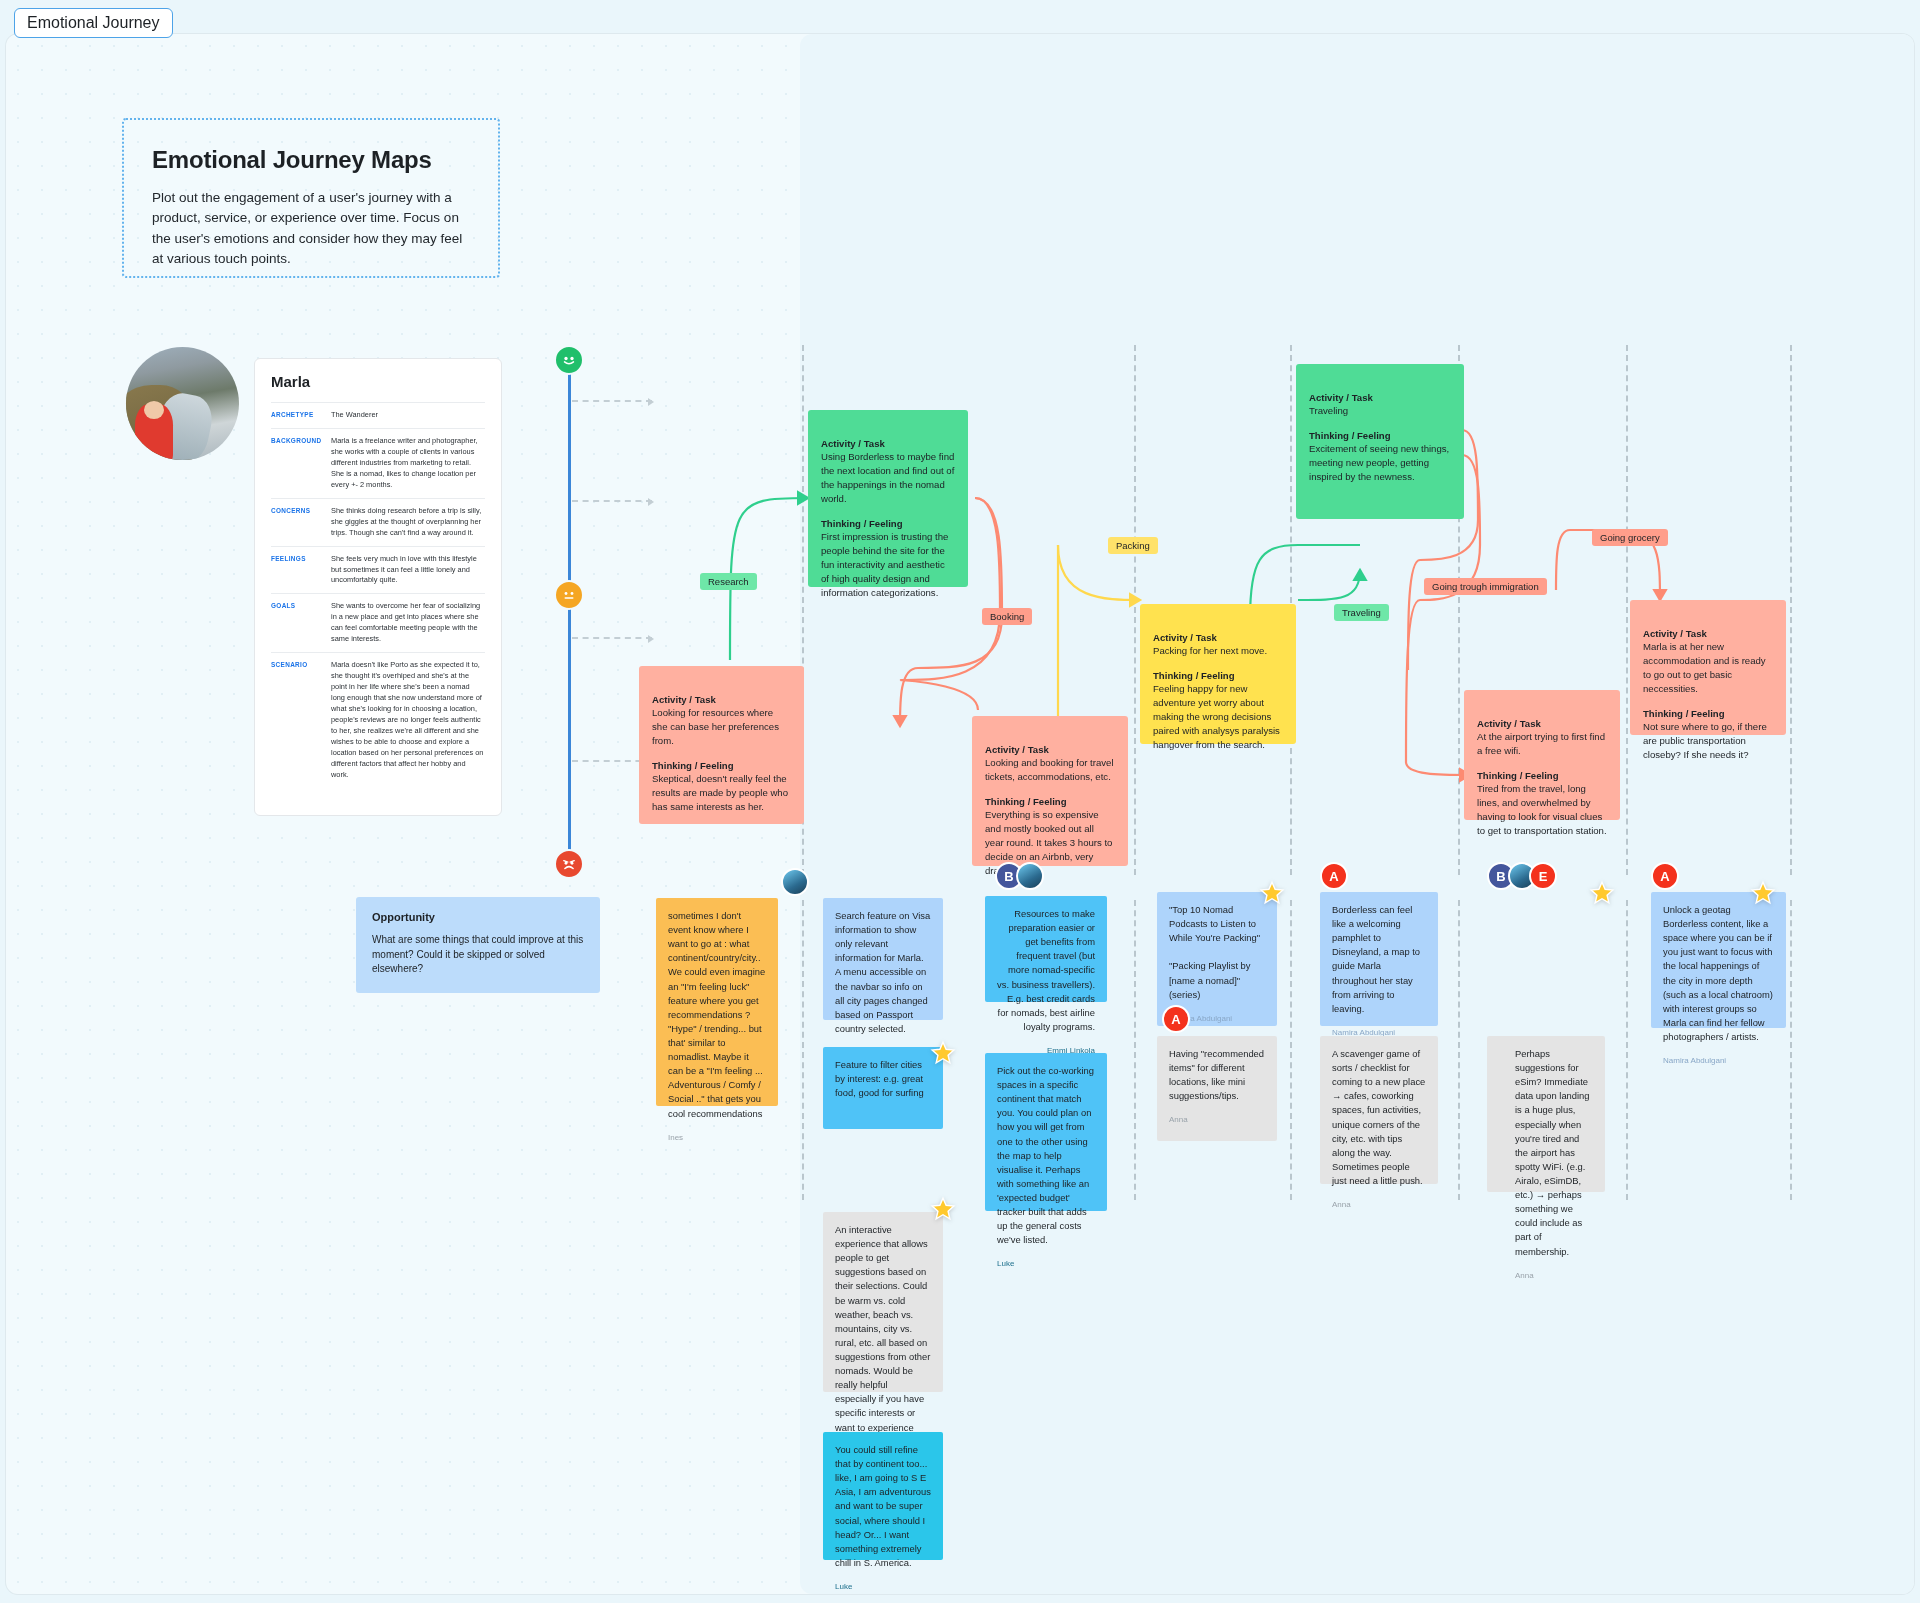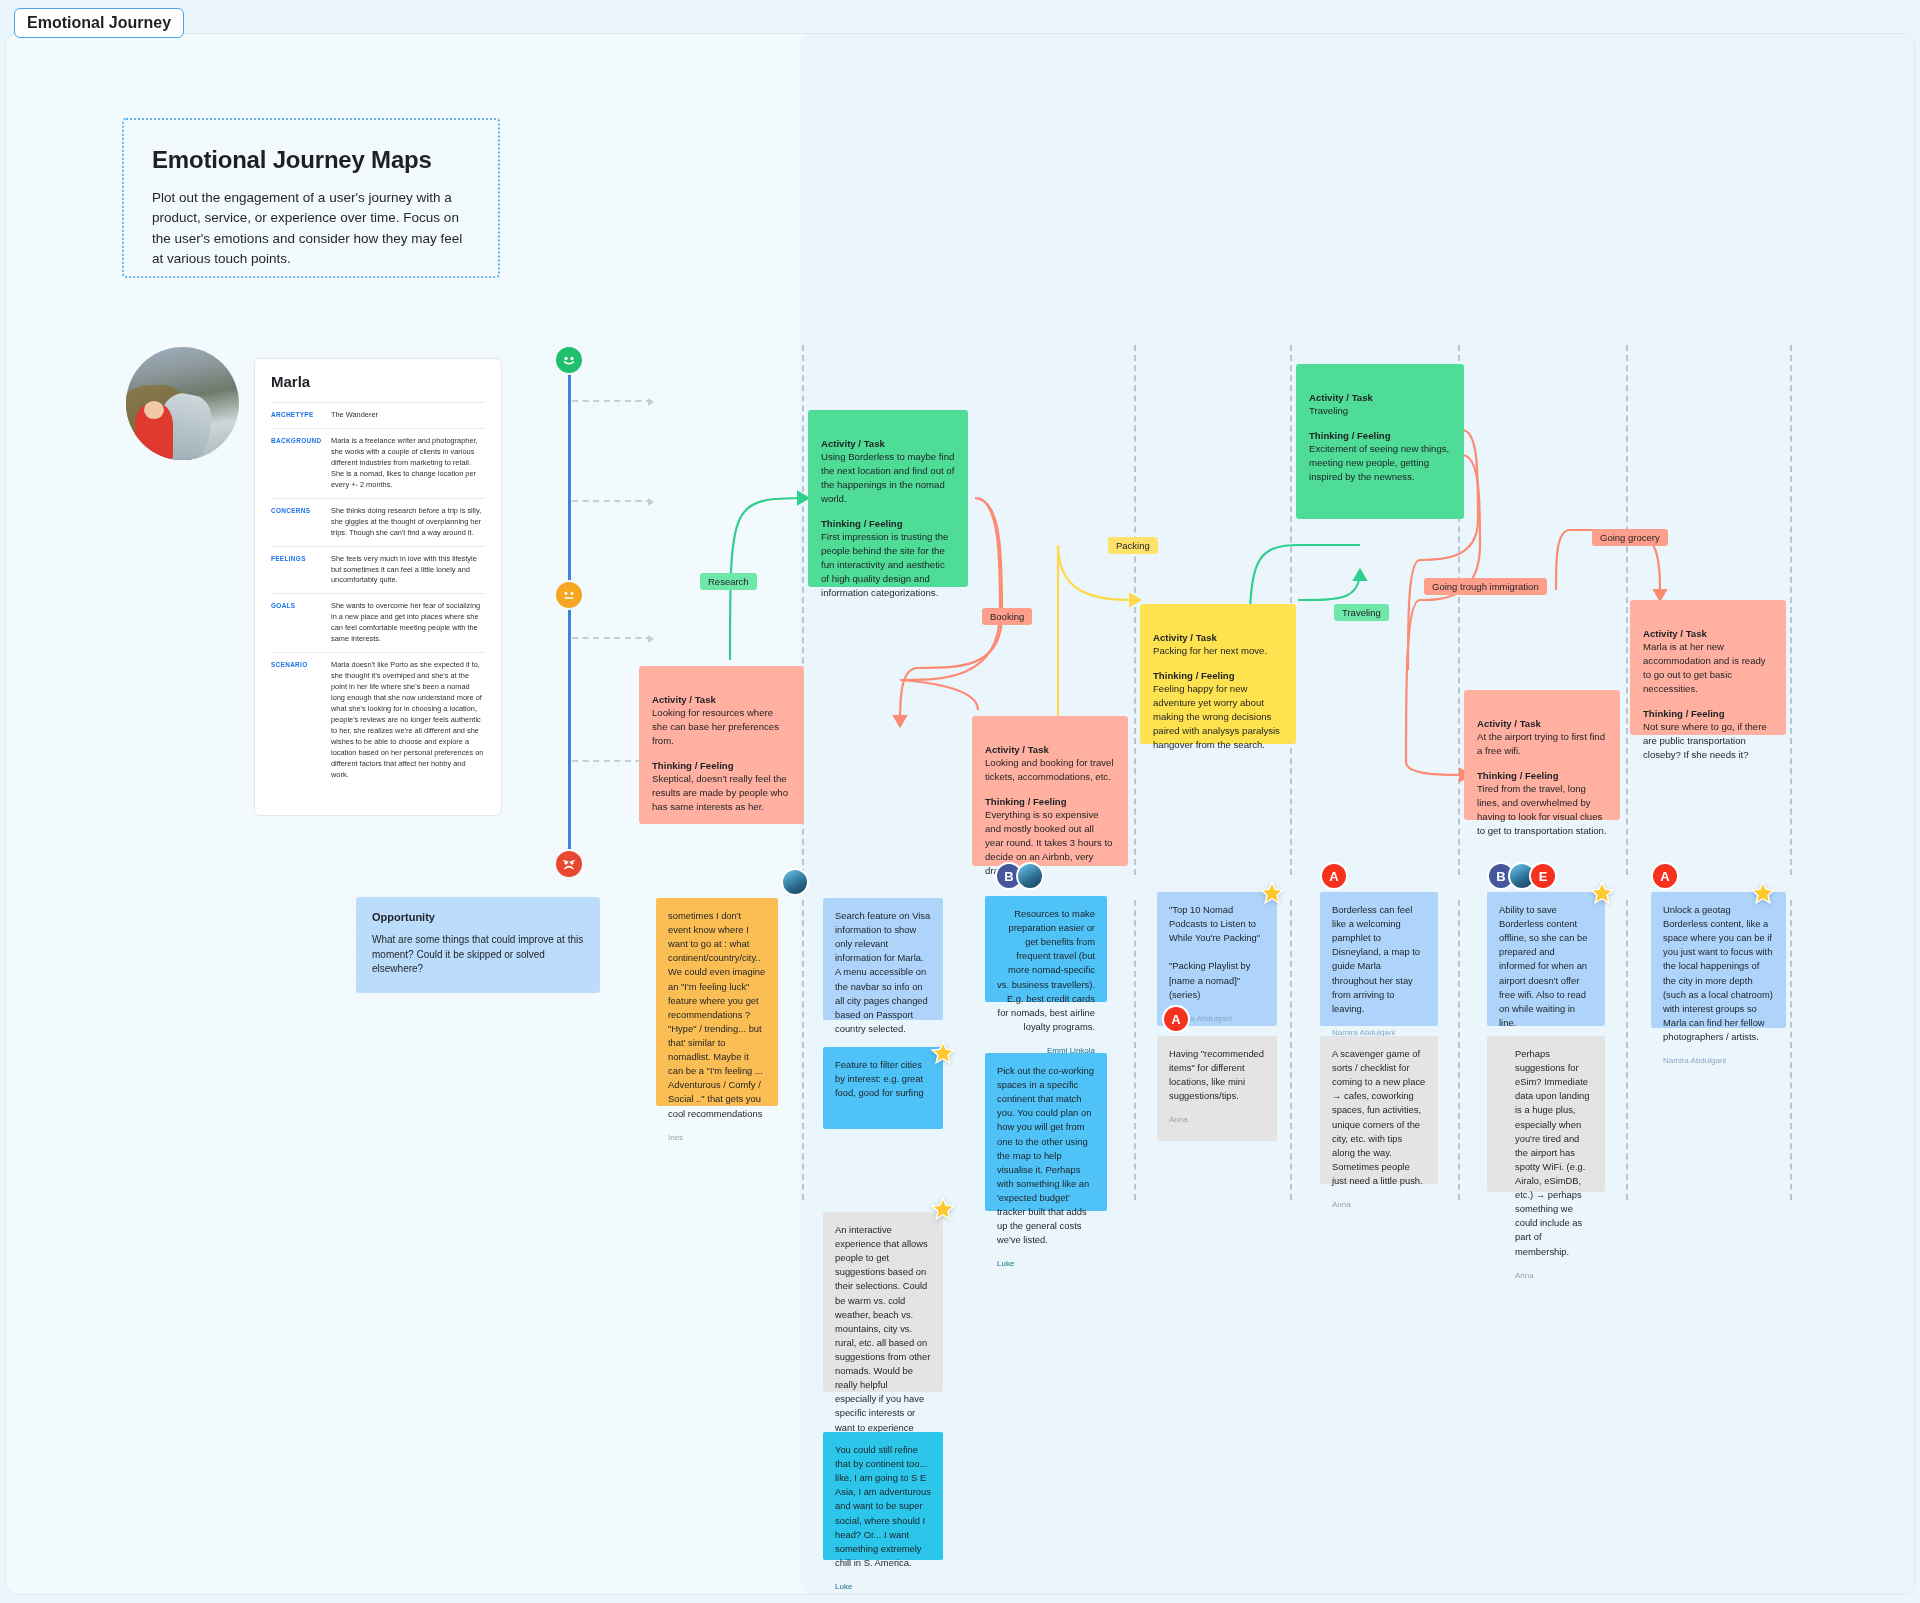--- a/index.html
+++ b/index.html
@@ -10,21 +10,21 @@
     color:#1d2125; overflow:hidden;
   }
   .canvas {
     position:absolute; left:0; top:0; width:1920px; height:1603px;
     background:#eaf6fb;
   }
   
   .frame-label {
     position:absolute; left:14px; top:8px;
     background:#ffffff; border:1.5px solid #4da3e8; border-radius:6px;
-    padding:5px 12px; font-size:16px; font-weight:700; color:#1d2125;
+    padding:5px 12px; font-size:16px; font-weight:400; color:#1d2125;
     z-index:40;
   }
   .board {
     position:absolute; left:6px; top:34px; width:1908px; height:1560px;
     background:#f2fafd; border-radius:12px;
     box-shadow:0 0 0 1px rgba(0,0,0,0.05);
   }
   .dots {
     position:absolute; left:0; top:0; width:100%; height:100%;
     background-image:radial-gradient(#d3e6ef 1px, transparent 1px);
@@ -407,24 +407,20 @@
   <div class="note blue-light" style="left:1320px; top:892px; width:118px; height:134px;">
     <div class="txt">Borderless can feel like a welcoming pamphlet to Disneyland, a map to guide Marla throughout her stay from arriving to leaving.</div>
     <div class="author">Namira Abdulgani</div>
   </div>
 
   <div class="note grey" style="left:1320px; top:1036px; width:118px; height:148px;">
     <div class="txt">A scavenger game of sorts / checklist for coming to a new place → cafes, coworking spaces, fun activities, unique corners of the city, etc. with tips along the way. Sometimes people just need a little push.</div>
     <div class="author">Anna</div>
   </div>
 
-  <div class="note blue-light" style="left:1487px; top:892px; width:118px; height:134px;">
-    <div class="txt">Ability to save Borderless content offline, so she can be prepared and informed for when an airport doesn't offer free wifi. Also to read on while waiting in line.</div>
-    <div class="author">Namira Abdulgani</div>
-  </div>
   <svg class="star" style="left:1589px; top:880px;" viewBox="0 0 24 24">
       <path d="M12 2 L14.9 8.6 L22 9.3 L16.7 14 L18.3 21 L12 17.3 L5.7 21 L7.3 14 L2 9.3 L9.1 8.6 Z" fill="#ffc92e" stroke="#fff" stroke-width="1.3"></path>
     </svg>
 
   <div class="note grey" style="left:1487px; top:1036px; width:118px; height:156px;padding-left:28px;">
     <div class="txt">Perhaps suggestions for eSim? Immediate data upon landing is a huge plus, especially when you're tired and the airport has spotty WiFi. (e.g. Airalo, eSimDB, etc.) → perhaps something we could include as part of membership.</div>
     <div class="author">Anna</div>
   </div>
 
   <div class="note blue-light" style="left:1651px; top:892px; width:135px; height:136px;">

